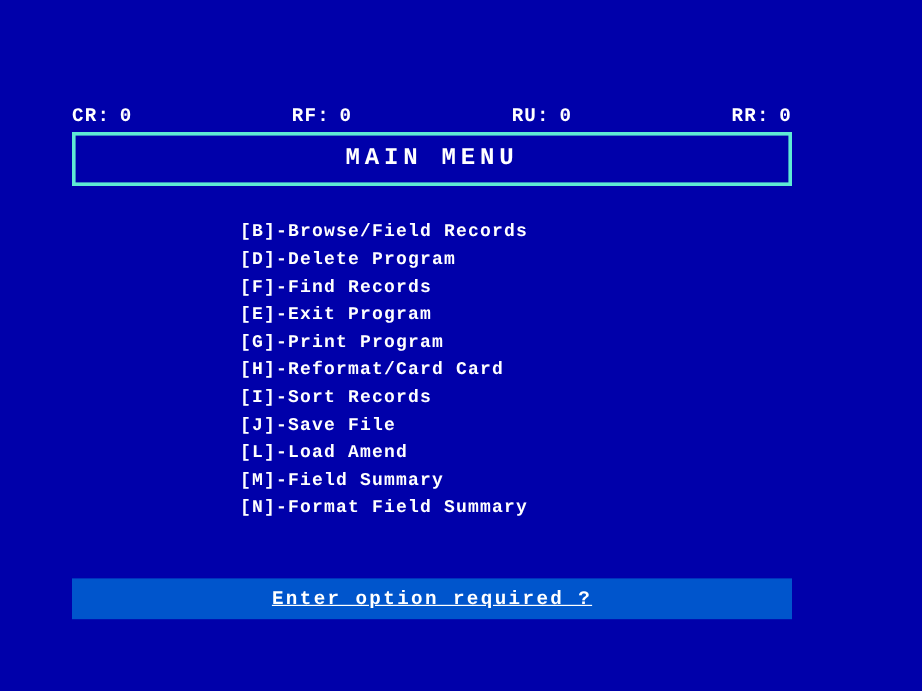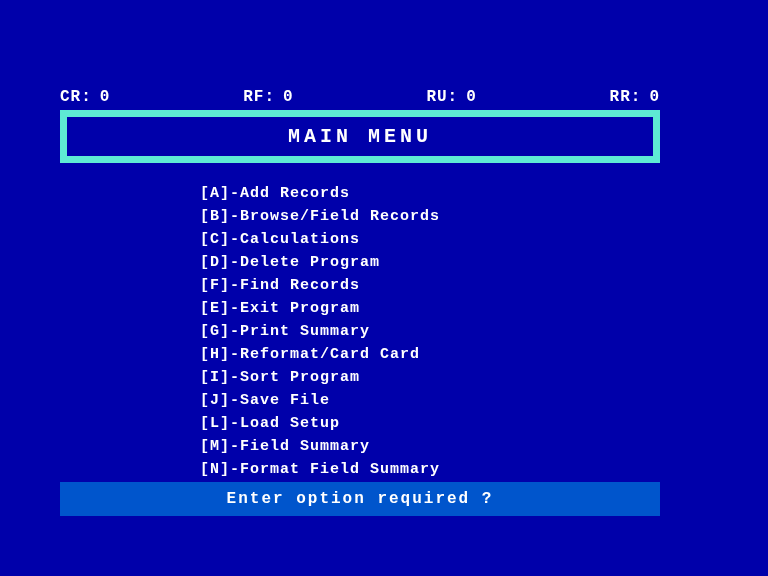--- a/index.html
+++ b/index.html
@@ -42,21 +42,21 @@
     .status-item {
       display: flex;
       gap: 8px;
     }
 
     .main-menu-box {
       position: absolute;
       top: 110px;
       left: 60px;
       right: 60px;
-      border: 7px solid #5eead4;
+      border: 3px solid #5eead4;
       background-color: #0000AA;
       text-align: center;
       padding: 8px 0;
     }
 
     .main-menu-title {
       font-size: 20px;
       font-weight: bold;
       color: #FFFFFF;
       letter-spacing: 4px;
@@ -80,20 +80,21 @@
     }
 
     .prompt-bar {
       position: absolute;
       bottom: 60px;
       left: 60px;
       right: 60px;
       background-color: #0055CC;
       text-align: center;
       padding: 8px 0;
+      text-decoration: underline;
     }
 
     .prompt-text {
       font-size: 16px;
       font-weight: bold;
       color: #FFFFFF;
       letter-spacing: 2px;
     }
   </style>
 </head>
@@ -119,31 +120,29 @@
       <span>0</span>
     </div>
   </div>
 
   <div class="main-menu-box">
     <span class="main-menu-title">MAIN MENU</span>
   </div>
 
   <div class="menu-items">
 
-  <div class="menu-item">[A]-Add Records</div>
       <div class="menu-item">[B]-Browse/Field Records</div>
-      <div class="menu-item">[C]-Calculations</div>
       <div class="menu-item">[D]-Delete Program</div>
       <div class="menu-item">[F]-Find Records</div>
       <div class="menu-item">[E]-Exit Program</div>
-      <div class="menu-item">[G]-Print Summary</div>
+      <div class="menu-item">[G]-Print Program</div>
       <div class="menu-item">[H]-Reformat/Card Card</div>
-      <div class="menu-item">[I]-Sort Program</div>
+      <div class="menu-item">[I]-Sort Records</div>
       <div class="menu-item">[J]-Save File</div>
-      <div class="menu-item">[L]-Load Setup</div>
+      <div class="menu-item">[L]-Load Amend</div>
       <div class="menu-item">[M]-Field Summary</div>
       <div class="menu-item">[N]-Format Field Summary</div>
     </div>
 
   <div class="prompt-bar">
     <span class="prompt-text">Enter option required ?</span>
   </div>
 
 </div>
 

